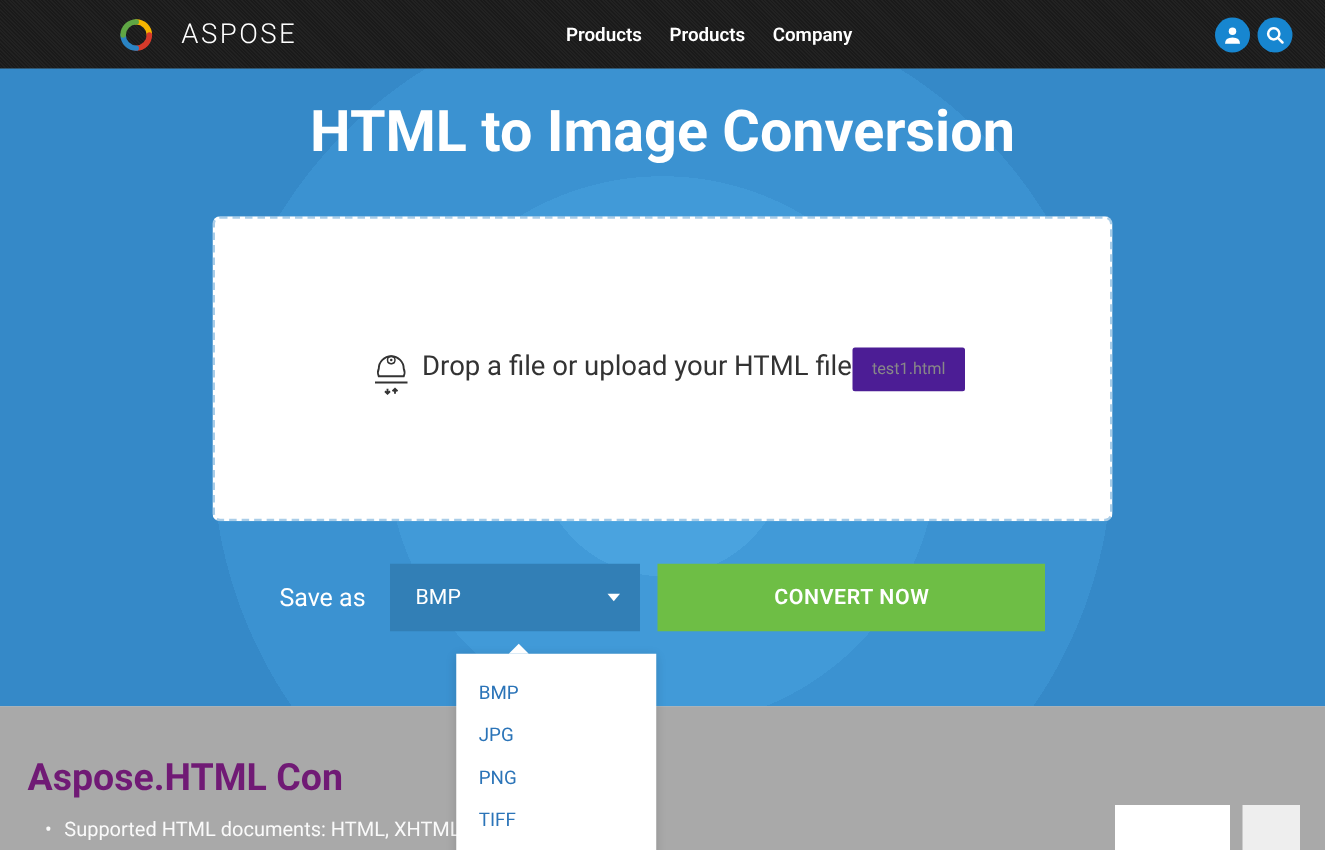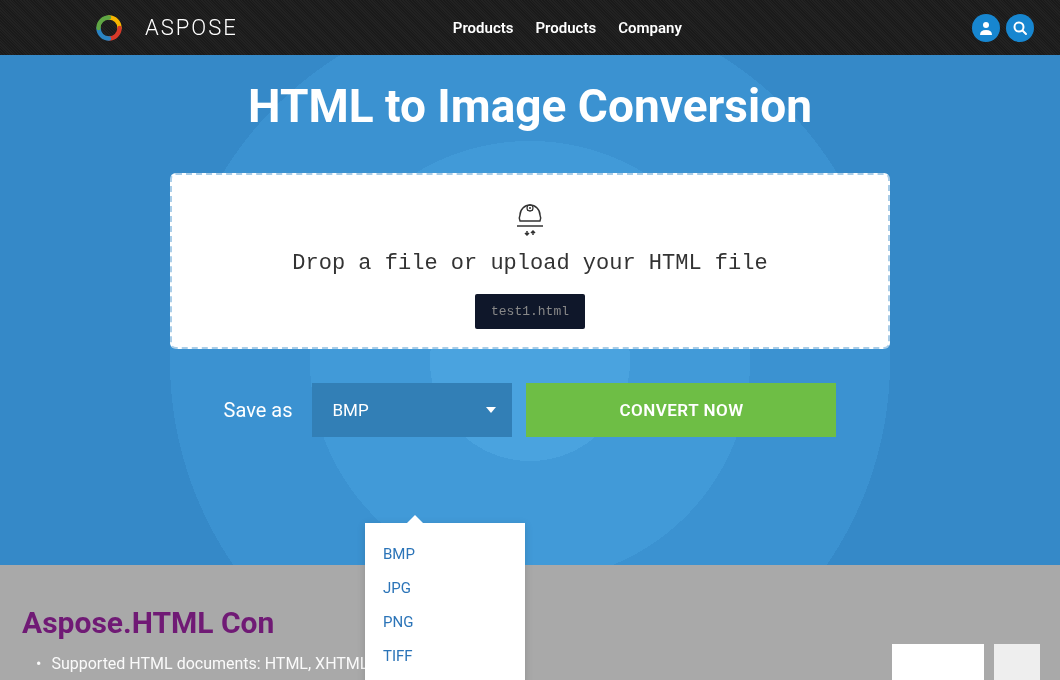--- a/index.html
+++ b/index.html
@@ -11,23 +11,23 @@
 .logo-text { color: #fff; font-size: 22px; font-weight: 300; letter-spacing: 2px; }
 .nav { display: flex; gap: 22px; margin-left: 215px; }
 .nav-item { color: #fff; font-size: 15px; font-weight: 600; cursor: pointer; }
 .header-icons { margin-left: auto; display: flex; gap: 6px; margin-right: 6px; }
 .circle-btn { width: 28px; height: 28px; border-radius: 50%; background: #1786d0; display: flex; align-items: center; justify-content: center; cursor: pointer; }
 
 .hero { background: #3b92d1; background-image: radial-gradient(circle at 50% 60%, #4aa3df 0, #4aa3df 100px, #419ad8 100px, #419ad8 220px, #3b92d1 220px, #3b92d1 360px, #3589c8 360px); height: 510px; padding-top: 24px; text-align: center; position: relative; }
 .title { color: #fff; font-size: 46px; font-weight: 700; }
 .subtitle { color: #fff; font-size: 18px; font-weight: 400; margin-top: 10px; }
 
-.dropzone { background: #fff; border: 2px dashed #a9cde8; border-radius: 6px; width: 720px; height: 176px; margin: 40px auto 0; display: flex; flex-direction: column; align-items: center; justify-content: center; font-family: Liberation Mono, monospace; }
+.dropzone { background: #fff; border: 2px dashed #a9cde8; border-radius: 6px; width: 720px; height: 244px; margin: 40px auto 0; display: flex; flex-direction: row; align-items: center; justify-content: center; }
 .drop-label { color: #333; font-size: 22px; margin: 14px 0 18px; }
-.file-chip { background: #0f172a; color: #888; font-size: 13px; padding: 10px 16px; border-radius: 2px; }
+.file-chip { background: #4c1d95; color: #888; font-size: 13px; padding: 10px 16px; border-radius: 2px; }
 
 .controls { display: flex; align-items: center; justify-content: center; gap: 14px; margin-top: 34px; }
 .saveas-label { color: #fff; font-size: 20px; font-weight: 400; margin-right: 6px; }
 .format-select { background: #327fb6; color: #fff; width: 200px; height: 54px; display: flex; align-items: center; padding: 0 20px; font-size: 17px; position: relative; cursor: pointer; }
 .format-select .chev { position: absolute; right: 16px; top: 50%; transform: translateY(-50%); width: 0; height: 0; border-left: 5px solid transparent; border-right: 5px solid transparent; border-top: 6px solid #fff; }
 .convert-btn { background: #6ebe45; color: #fff; width: 310px; height: 54px; display: flex; align-items: center; justify-content: center; font-size: 17px; font-weight: 600; letter-spacing: 0.5px; cursor: pointer; }
 
 .dropdown { position: absolute; background: #fff; width: 160px; left: 365px; top: 468px; box-shadow: 0 2px 8px rgba(0,0,0,0.15); z-index: 10; padding: 14px 0; }
 .dropdown::before { content: ''; position: absolute; top: -8px; left: 42px; width: 0; height: 0; border-left: 8px solid transparent; border-right: 8px solid transparent; border-bottom: 8px solid #fff; }
 .dropdown-item { color: #2b74b8; font-size: 15px; padding: 8px 18px; text-align: left; cursor: pointer; }

